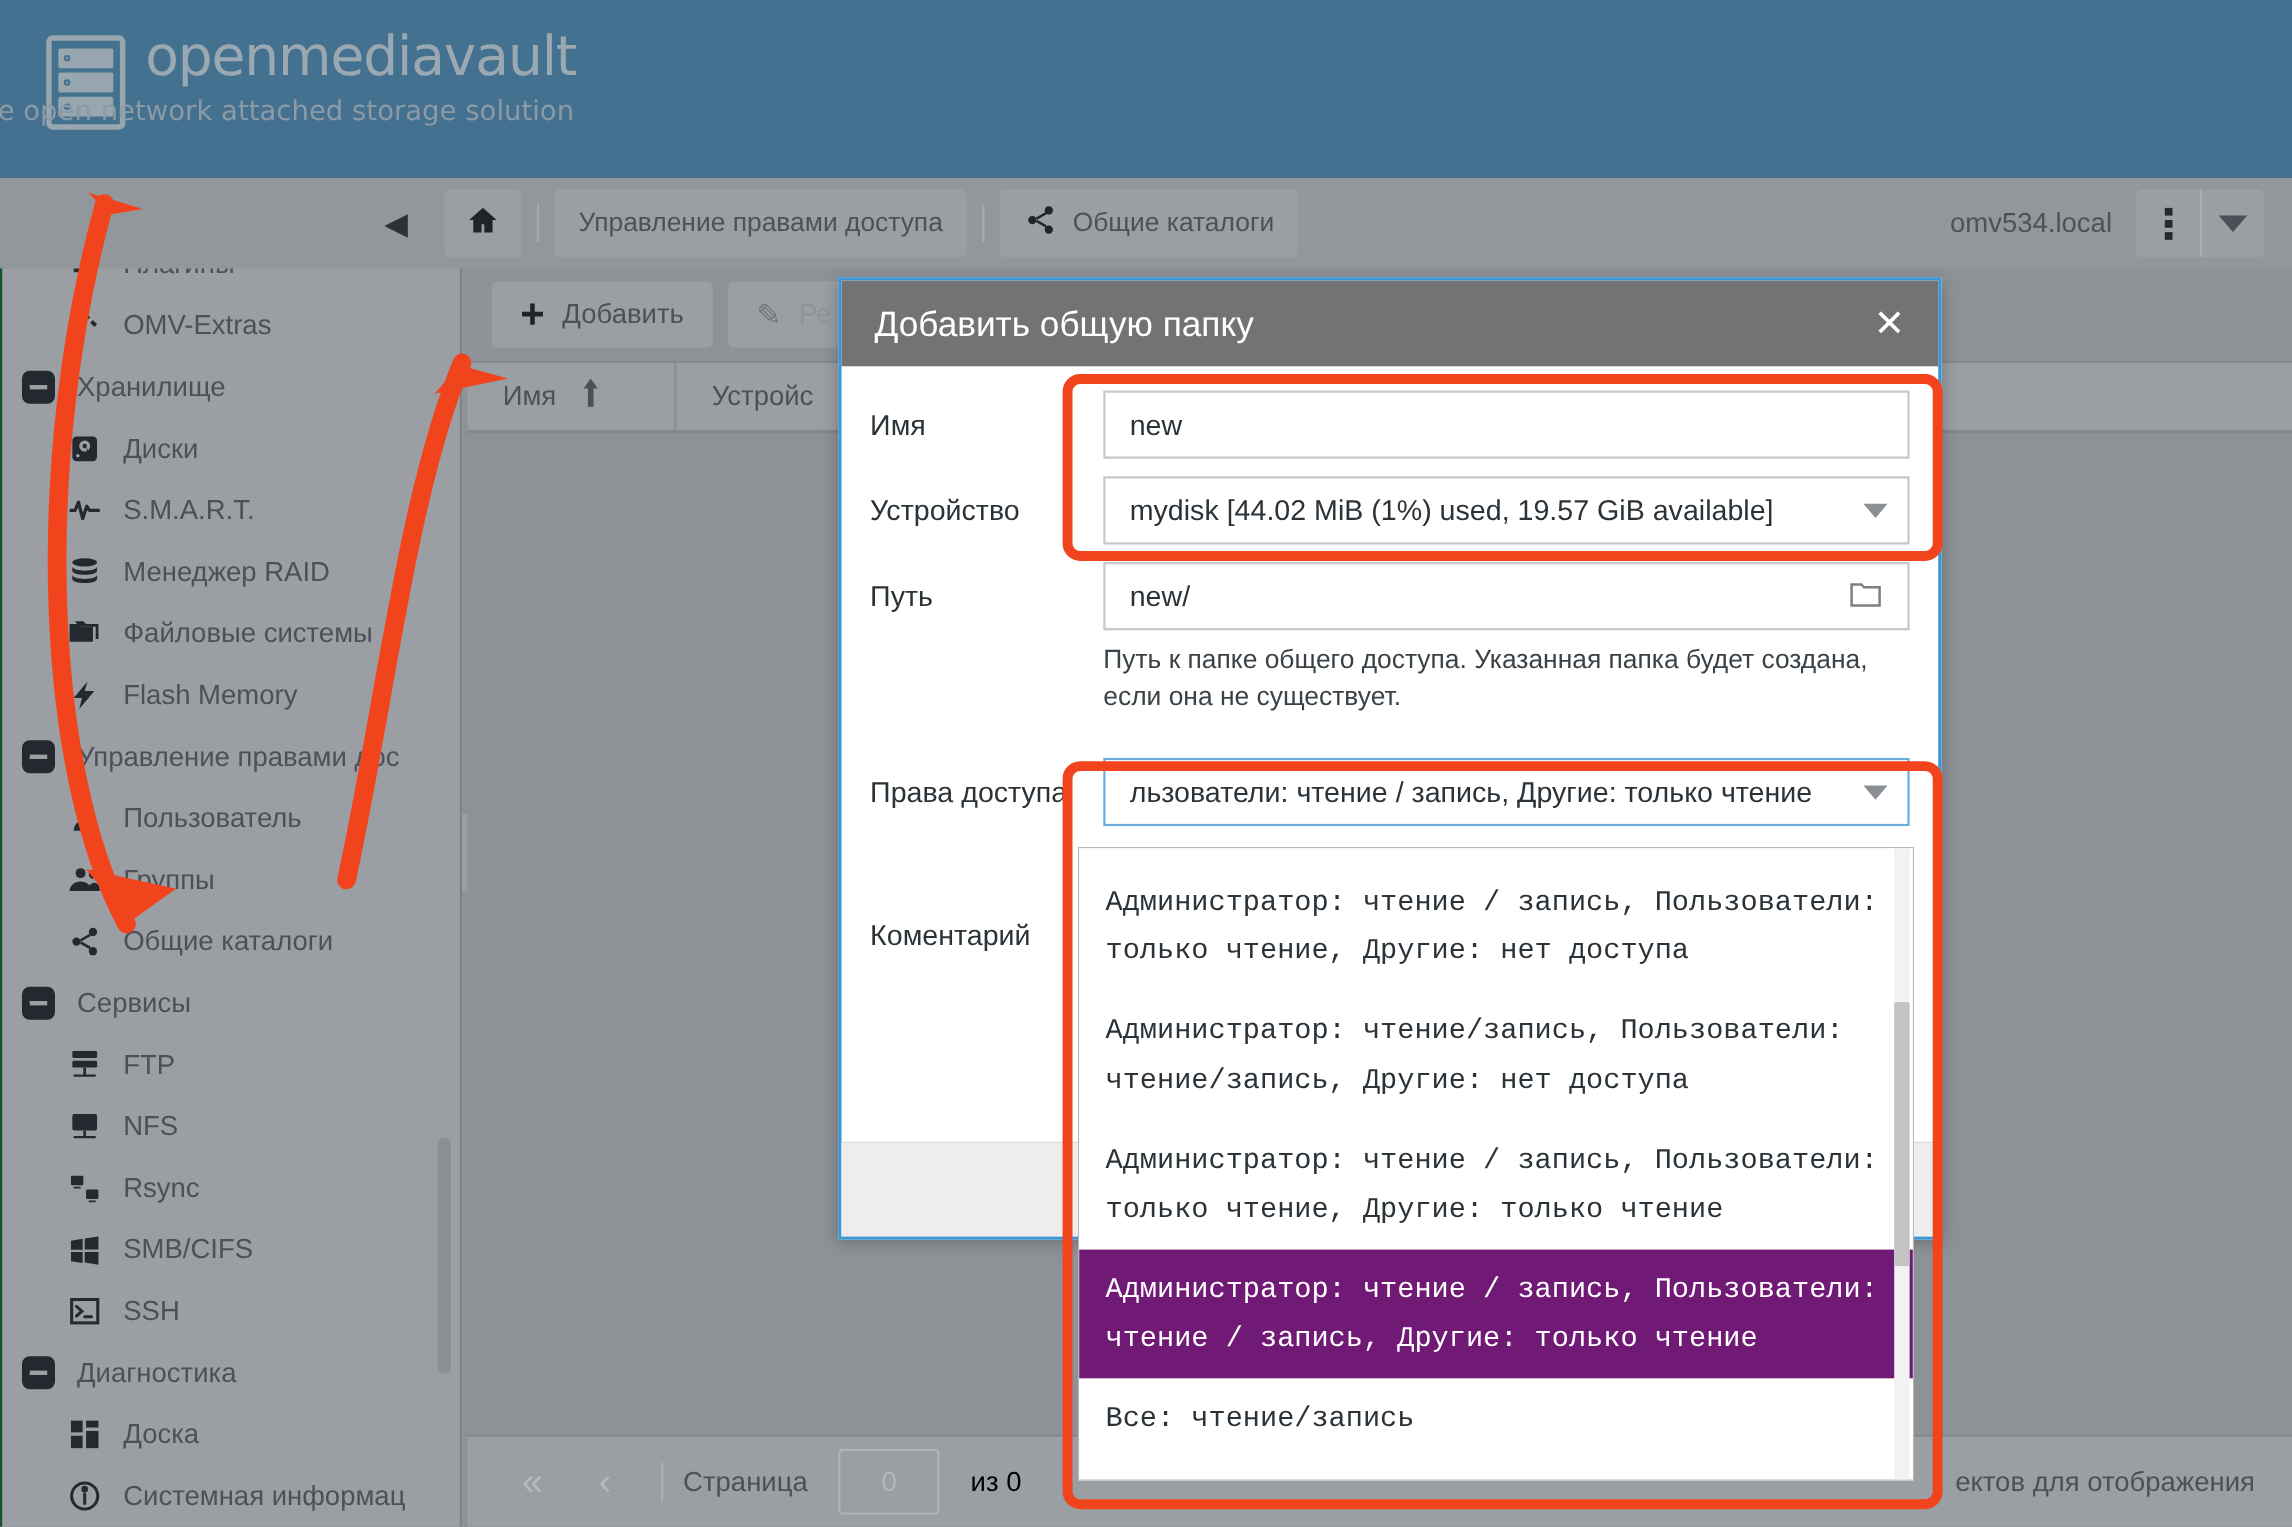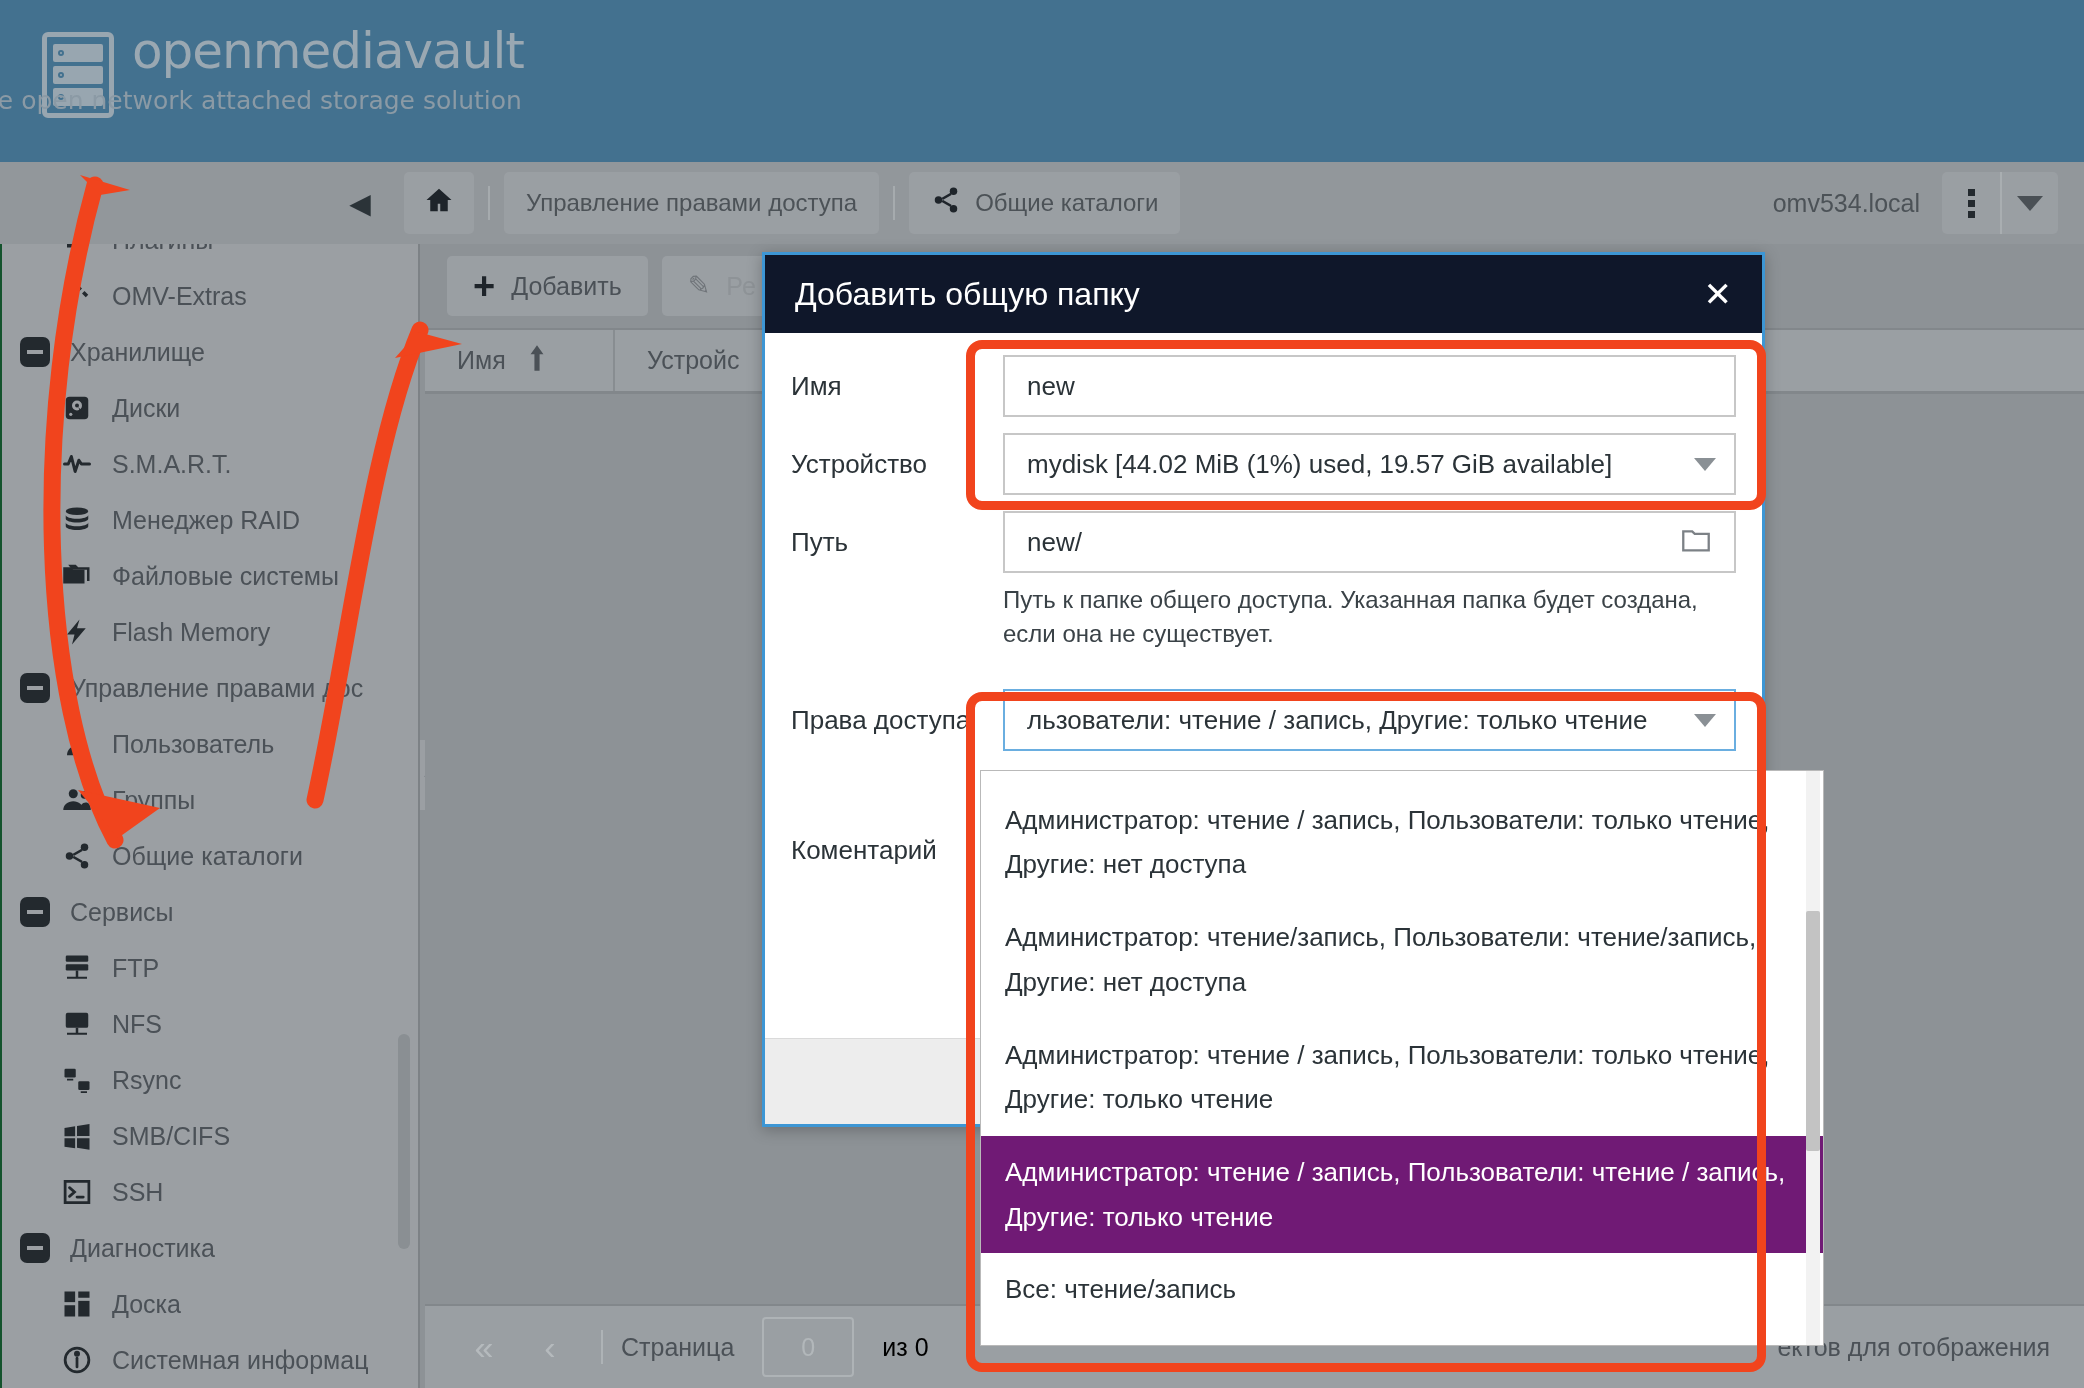--- a/index.html
+++ b/index.html
@@ -152,21 +152,21 @@
   .pg-of { color: #000000; font-size: 25px; margin-left: 28px; }
   .pg-status { color: #4b5157; font-size: 25px; margin-left: auto; margin-right: 34px; }
 
   
   .dialog {
     position: absolute; left: 762px; top: 252px; width: 1003px; height: 875px;
     background: #ffffff; border: 3px solid #3d96d4;
     box-shadow: 0 3px 14px rgba(0,0,0,0.25);
   }
   .dlg-title {
-    height: 78px; background: #0f172a; display: flex; align-items: center;
+    height: 78px; background: #737373; display: flex; align-items: center;
     padding: 0 30px; justify-content: space-between;
   }
   .dlg-title h1 { font-size: 32px; color: #ffffff; font-weight: 400; }
   .dlg-close { color: #ffffff; font-size: 34px; font-weight: bold; line-height: 1; }
   .dlg-body { padding: 22px 0 0 0; position: relative; }
   .frow { display: flex; align-items: flex-start; padding: 0 26px; margin-bottom: 16px; }
   .flabel {
     width: 212px; flex-shrink: 0; color: #2b3338; font-size: 26px;
     line-height: 62px;
   }
@@ -194,23 +194,24 @@
   .textarea-box {
     height: 100px; border: 2px solid #c7c7c7; background: #fff;
   }
   .dlg-footer {
     position: absolute; left: 0; right: 0; bottom: 0; height: 86px;
     background: #ededed; border-top: 1px solid #dadada;
   }
 
   
   .dropdown {
-    position: absolute; left: 980px; top: 770px; width: 844px; height: 576px;
+    position: absolute; left: 980px; top: 770px; width: 760px; height: 576px;
     background: #ffffff; border: 1px solid #b9b9b9;
     overflow: hidden;
+    font-family: Liberation Mono, monospace;
   }
   .dd-opt {
     padding: 14px 24px; font-size: 26px; color: #2b3338; line-height: 1.72;
   }
   .dd-opt.clipped { padding-top: 0; margin-top: -46px; }
   .dd-opt.selected { background: #701a75; color: #ffffff; }
   .dd-scroll-track {
     position: absolute; right: 3px; top: 0; width: 14px; bottom: 0; background: #f2f2f2;
   }
   .dd-scroll-thumb {

